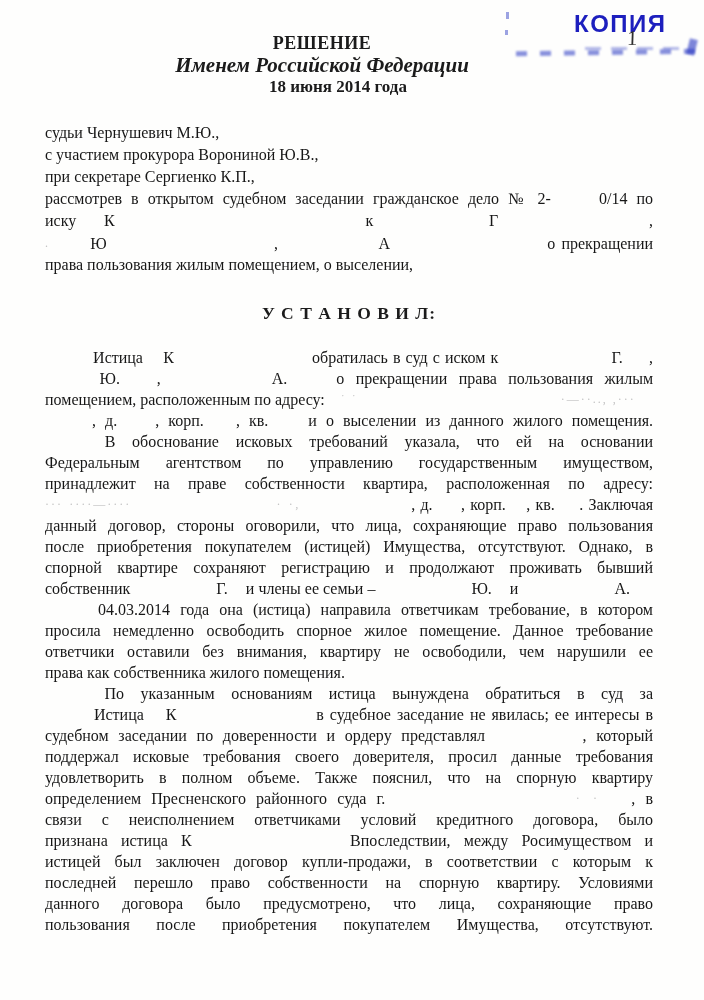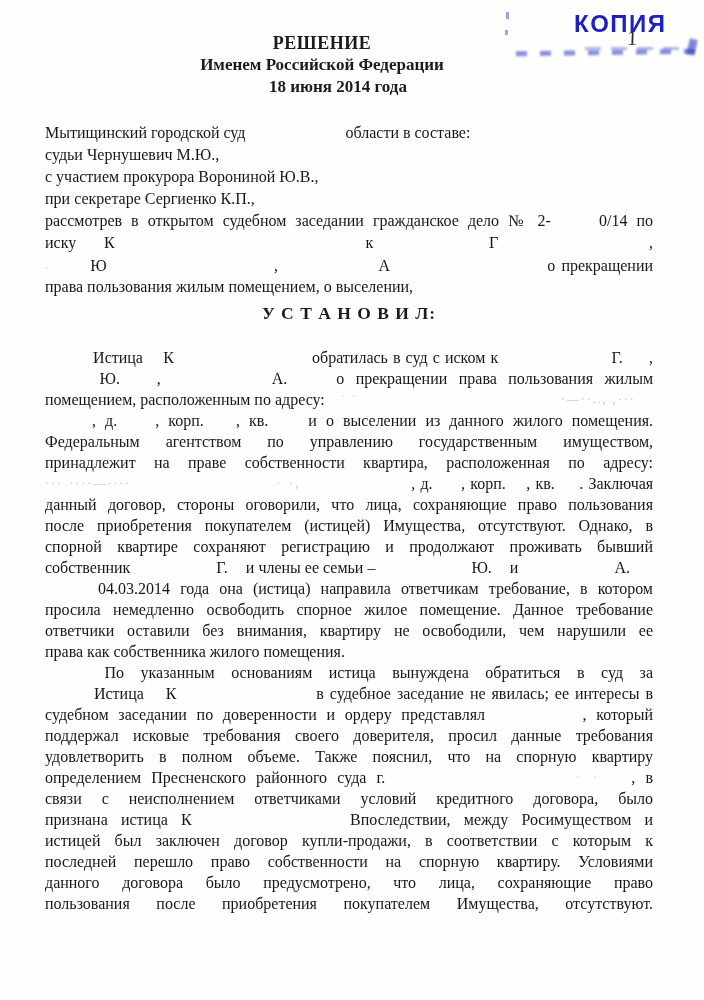--- a/index.html
+++ b/index.html
@@ -76,21 +76,21 @@
   
   .header-block {
     position: absolute;
     top: 32px;
     left: 0;
     width: 644px;
     text-align: center;
     font-weight: bold;
   }
   .h-title { font-size: 18px; line-height: 22px; letter-spacing: 0.5px; }
-  .h-sub   { font-size: 17px; line-height: 22px; }
+  .h-sub   { font-size: 21px; line-height: 22px; font-style: italic; }
   .h-date  { font-size: 17px; line-height: 22px; margin-left: 32px; }
 
   
   .court-block {
     position: absolute;
     top: 122px;
     left: 45px;
     width: 608px;
   }
   .ustanovil {
@@ -143,37 +143,37 @@
   <div class="speck1"></div>
   <div class="speck2"></div>
 
   <div class="header-block">
     <div class="h-title">РЕШЕНИЕ</div>
     <div class="h-sub">Именем Российской Федерации</div>
     <div class="h-date">18 июня 2014 года</div>
   </div>
 
   <div class="court-block">
-      <div class="tl"><span class="seg">Мытищинский городской суд</span> <span class="gap" style="width: 92px;"></span> <span class="seg">области в составе:</span></div>
       <div class="tl"><span class="seg">судьи Чернушевич М.Ю.,</span></div>
       <div class="tl"><span class="seg">с участием прокурора Ворониной Ю.В.,</span></div>
       <div class="tl"><span class="seg">при секретаре Сергиенко К.П.,</span></div>
       <div class="tl just"><span class="seg">рассмотрев в открытом судебном заседании гражданское дело № 2-</span> <span class="gap" style="width: 30px;"></span> <span class="seg">0/14 по</span></div>
       <div class="tl just"><span class="seg">иску</span> <span class="gap" style="width: 12px;"></span> <span class="seg">К</span> <span class="gap" style="width: 235px;"></span> <span class="seg">к</span> <span class="gap" style="width: 100px;"></span> <span class="seg">Г</span> <span class="gap" style="width: 135px;"></span> <span class="seg">,</span></div>
       <div class="tl just"><span class="trace">.</span> <span class="gap" style="width: 28px;"></span> <span class="seg">Ю</span> <span class="gap" style="width: 155px;"></span> <span class="seg">,</span> <span class="gap" style="width: 88px;"></span> <span class="seg">А</span> <span class="gap" style="width: 145px;"></span> <span class="seg">о прекращении</span></div>
       <div class="tl"><span class="seg">права пользования жилым помещением, о выселении,</span></div>
     </div>
 
   <div class="ustanovil">У С Т А Н О В И Л:</div>
 
   <div class="body-block">
       <div class="tl just"><span class="gap" style="width: 43px;"></span> <span class="seg">Истица</span> <span class="gap" style="width: 10px;"></span> <span class="seg">К</span> <span class="gap" style="width: 128px;"></span> <span class="seg">обратилась в суд с иском к</span> <span class="gap" style="width: 103px;"></span> <span class="seg">Г.</span> <span class="gap" style="width: 16px;"></span> <span class="seg">,</span></div>
       <div class="tl just"><span class="gap" style="width: 43px;"></span> <span class="seg">Ю.</span> <span class="gap" style="width: 14px;"></span> <span class="seg">,</span> <span class="gap" style="width: 88px;"></span> <span class="seg">А.</span> <span class="gap" style="width: 26px;"></span> <span class="seg">о прекращении права пользования жилым</span></div>
       <div class="tl"><span class="seg">помещением, расположенным по адресу:</span> <span class="gap" style="width: 8px;"></span> <span class="trace">˙ ˙</span> <span class="gap" style="width: 195px;"></span> <span class="trace">·—··.., ,···</span></div>
       <div class="tl just"><span class="gap" style="width: 38px;"></span> <span class="seg">, д.</span> <span class="gap" style="width: 20px;"></span> <span class="seg">, корп.</span> <span class="gap" style="width: 14px;"></span> <span class="seg">, кв.</span> <span class="gap" style="width: 22px;"></span> <span class="seg">и о выселении из данного жилого помещения.</span></div>
+      <div class="tl just"><span class="gap" style="width: 43px;"></span> <span class="seg">В обоснование исковых требований указала, что ей на основании</span></div>
       <div class="tl just"><span class="seg">Федеральным агентством по управлению государственным имуществом,</span></div>
       <div class="tl just"><span class="seg">принадлежит на праве собственности квартира, расположенная по адресу:</span></div>
       <div class="tl just"><span class="trace">··· ····—····</span> <span class="gap" style="width: 135px;"></span> <span class="trace">· ·‚</span> <span class="gap" style="width: 100px;"></span> <span class="seg">, д.</span> <span class="gap" style="width: 18px;"></span> <span class="seg">, корп.</span> <span class="gap" style="width: 10px;"></span> <span class="seg">, кв.</span> <span class="gap" style="width: 14px;"></span> <span class="seg">. Заключая</span></div>
       <div class="tl just"><span class="seg">данный договор, стороны оговорили, что лица, сохраняющие право пользования</span></div>
       <div class="tl just"><span class="seg">после приобретения покупателем (истицей) Имущества, отсутствуют. Однако, в</span></div>
       <div class="tl just"><span class="seg">спорной квартире сохраняют регистрацию и продолжают проживать бывший</span></div>
       <div class="tl"><span class="seg">собственник</span> <span class="gap" style="width: 78px;"></span> <span class="seg">Г.</span> <span class="gap" style="width: 10px;"></span> <span class="seg">и члены ее семьи –</span> <span class="gap" style="width: 88px;"></span> <span class="seg">Ю.</span> <span class="gap" style="width: 10px;"></span> <span class="seg">и</span> <span class="gap" style="width: 88px;"></span> <span class="seg">А.</span></div>
       <div class="tl just"><span class="gap" style="width: 43px;"></span> <span class="seg">04.03.2014 года она (истица) направила ответчикам требование, в котором</span></div>
       <div class="tl just"><span class="seg">просила немедленно освободить спорное жилое помещение. Данное требование</span></div>
       <div class="tl just"><span class="seg">ответчики оставили без внимания, квартиру не освободили, чем нарушили ее</span></div>

